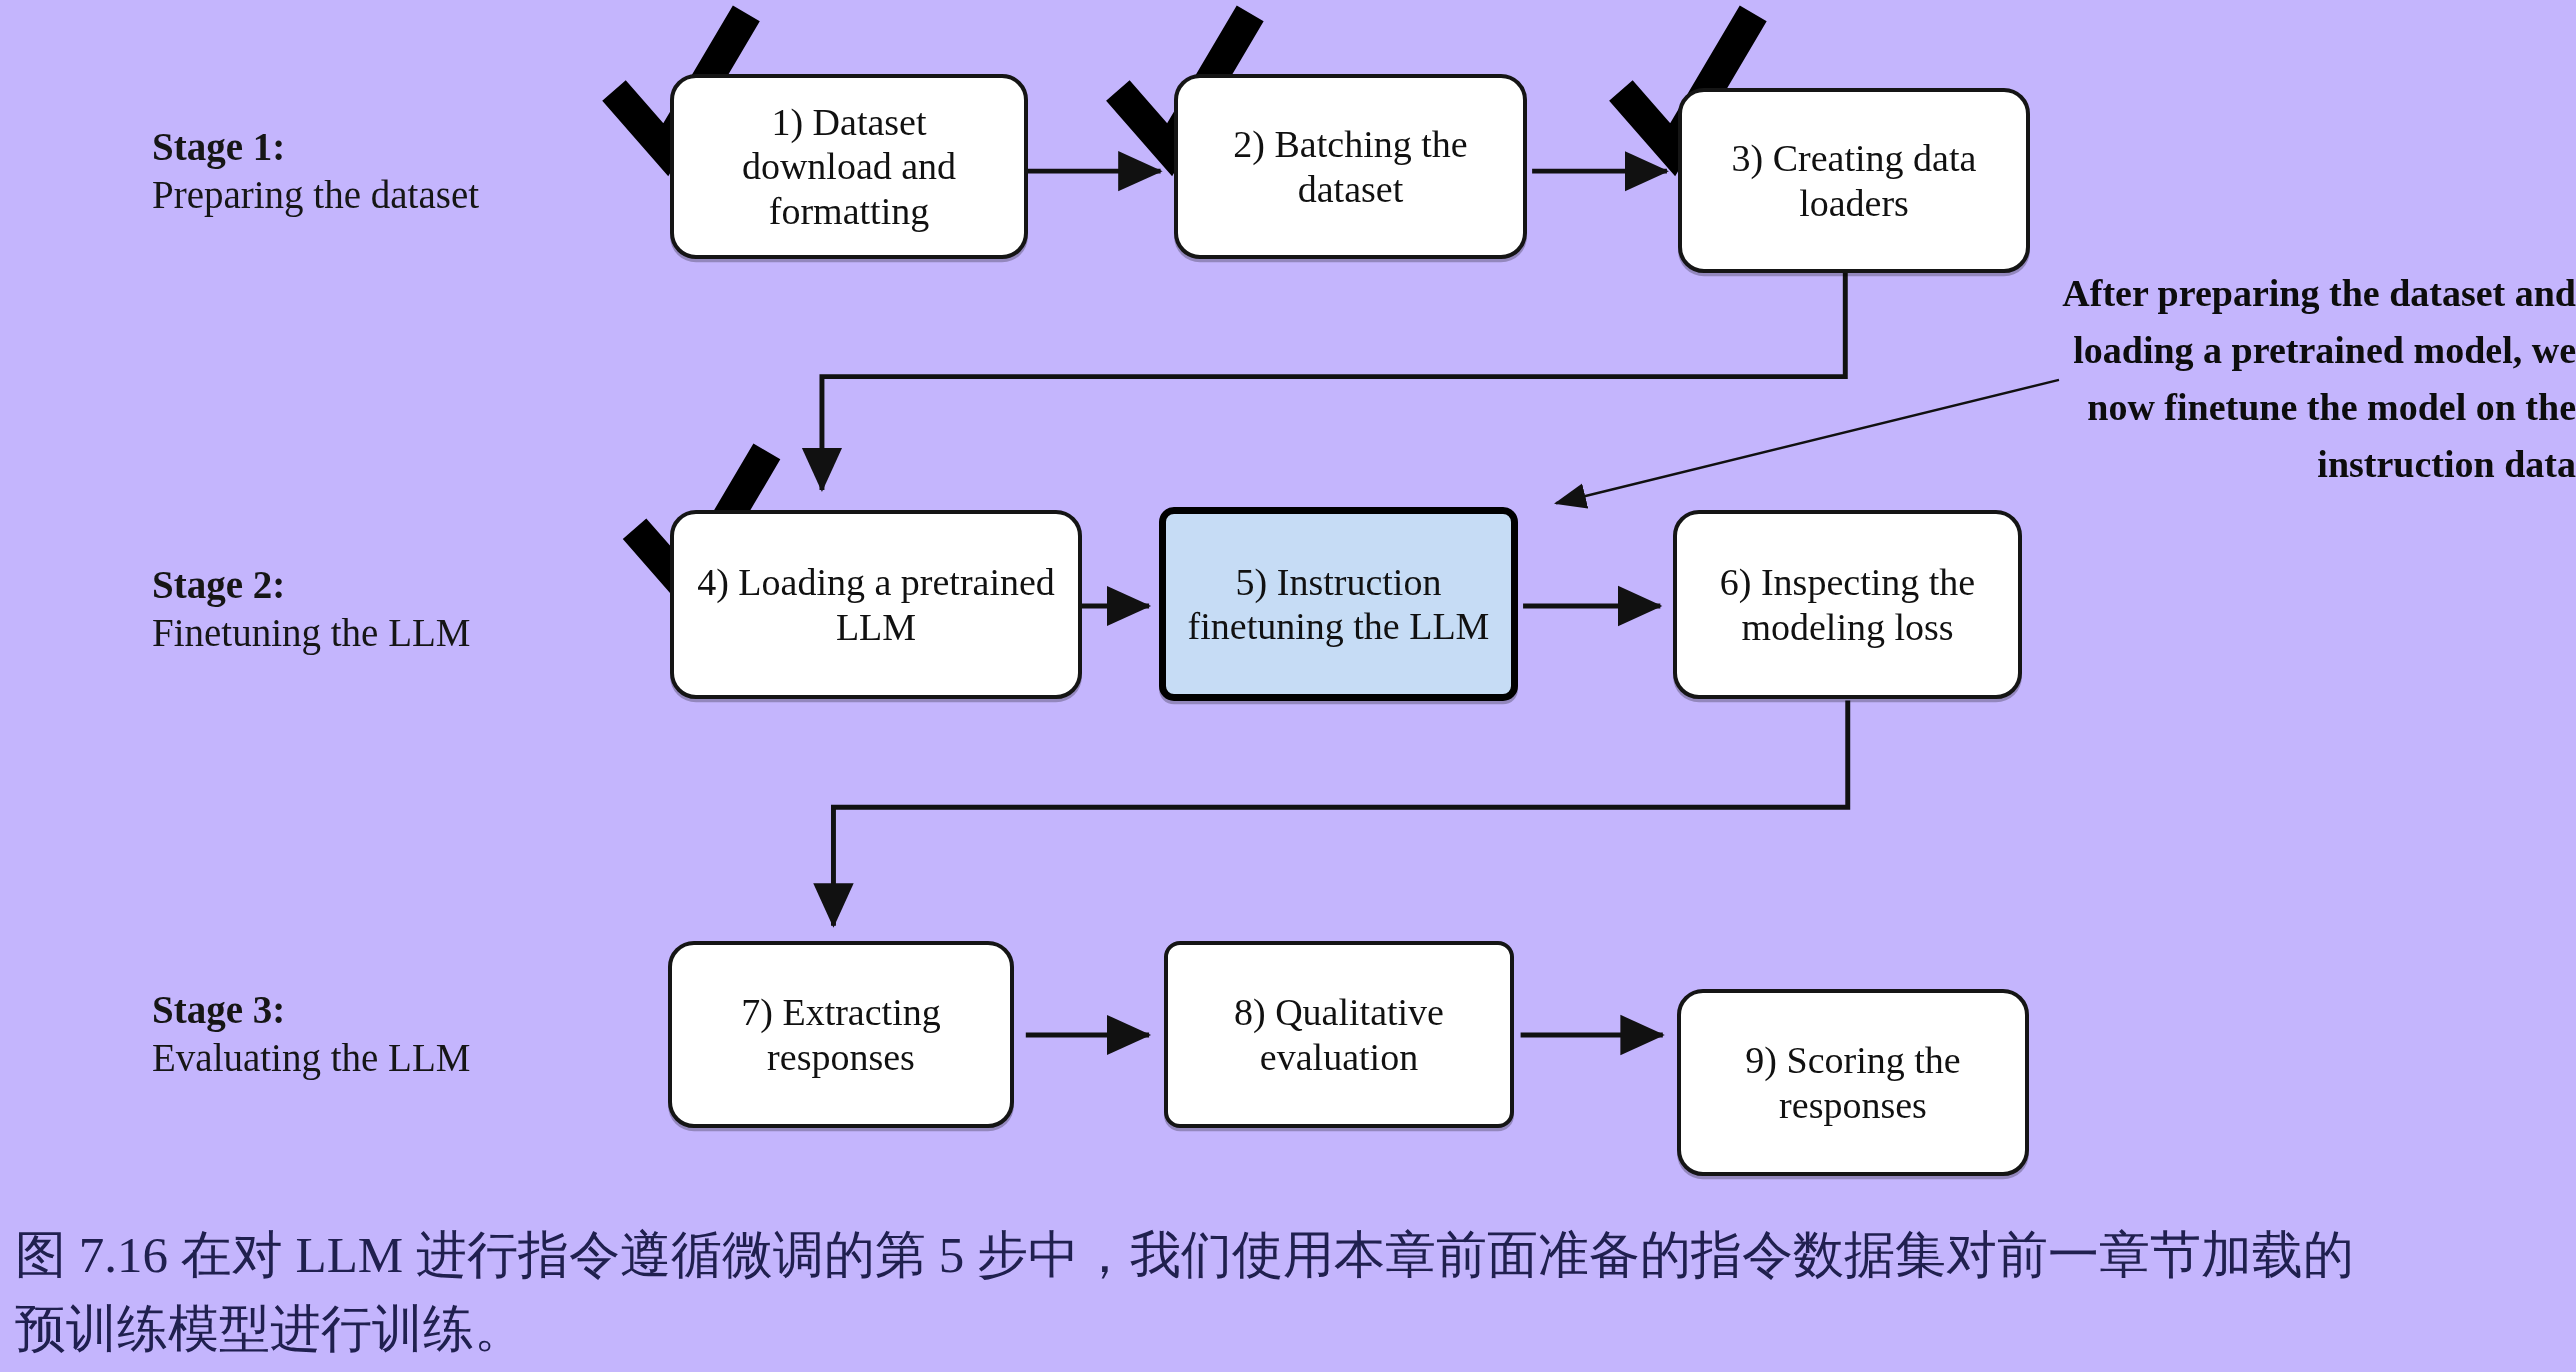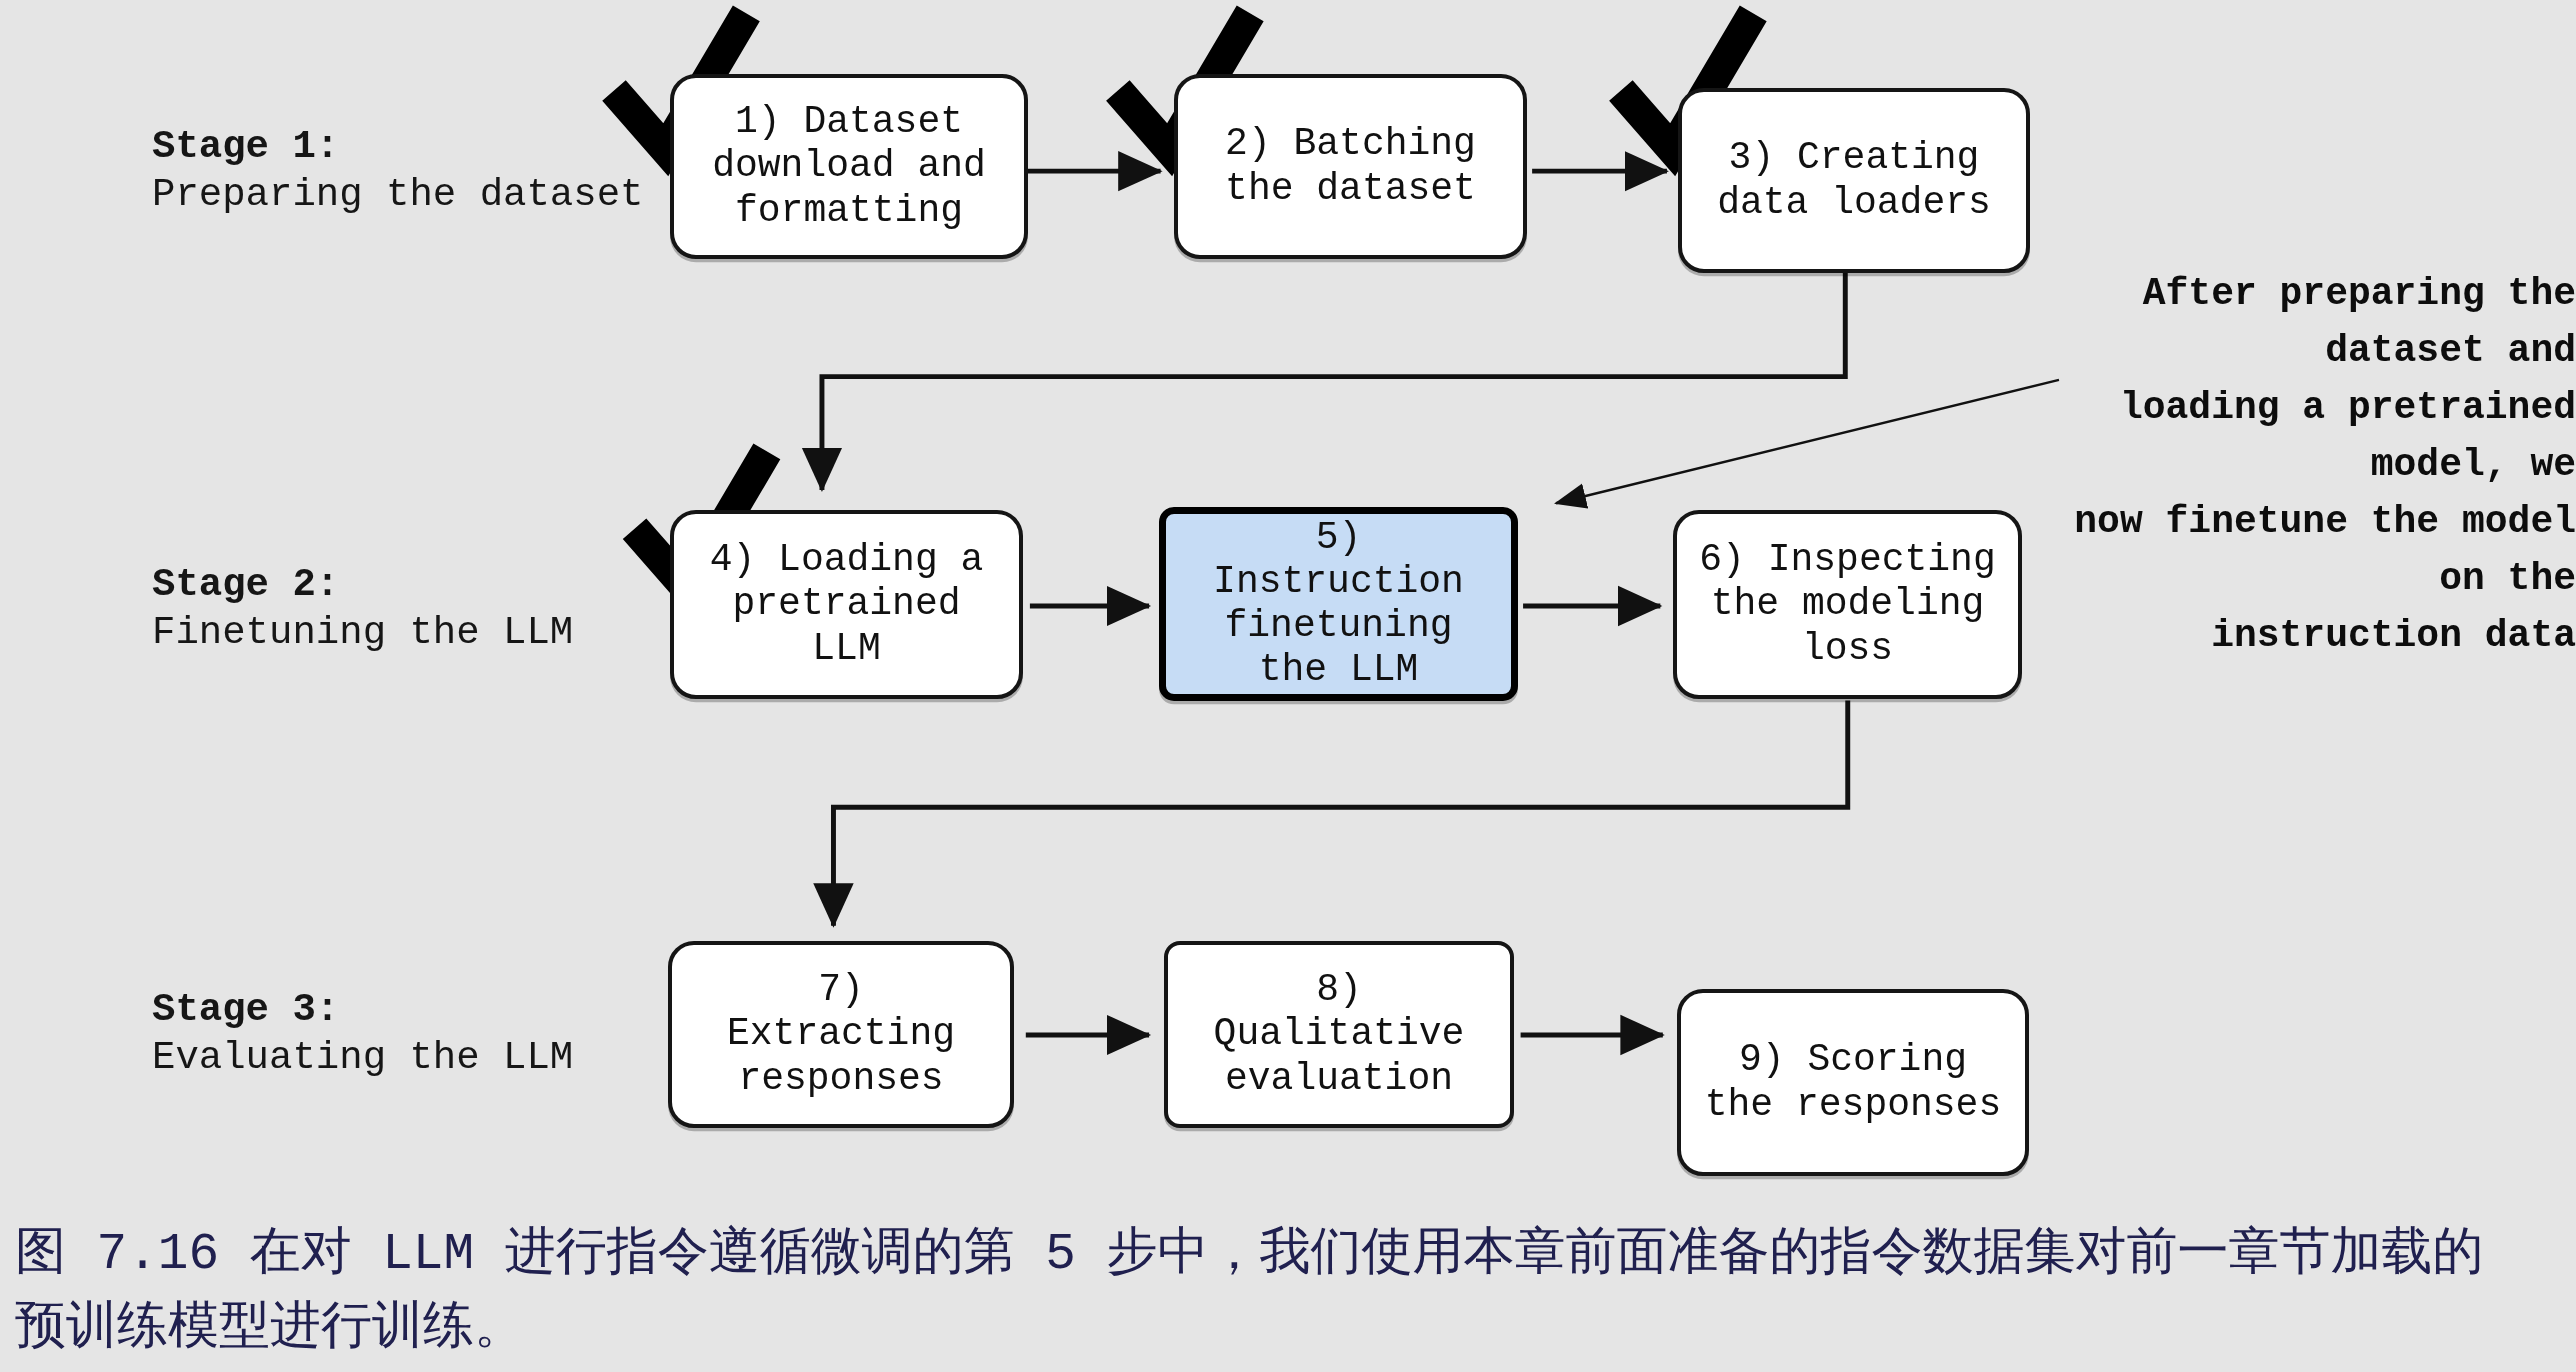--- a/index.html
+++ b/index.html
@@ -1,21 +1,21 @@
 <!DOCTYPE html>
 <html style="font-size:13px"><head>
 <meta charset="utf-8">
 <style>
   html, body { margin: 0; padding: 0; background: #ffffff; }
   .canvas {
     position: relative;
     width: 2576px;
     height: 1373px;
-    background: #e5e5e5;
-    font-family: Liberation Mono, monospace;
+    background: #c4b5fd;
+    font-family: Liberation Serif, serif;
     color: #111111;
     overflow: hidden;
   }
   .overlay {
     position: absolute;
     left: 0; top: 0;
     width: 2576px; height: 1373px;
     pointer-events: none;
   }
   .box {
@@ -118,21 +118,21 @@
   </div>
   <div class="stage" style="top:986px">
     <div class="stage-title">Stage 3:</div>
     <div class="stage-sub">Evaluating the LLM</div>
   </div>
 
   <div class="box" style="left:670px;  top:74px;  width:358px; height:185px;">1) Dataset download and formatting</div>
   <div class="box" style="left:1174px; top:74px;  width:353px; height:185px;">2) Batching the dataset</div>
   <div class="box" style="left:1678px; top:74px;  width:352px; height:185px;margin-top:14px;">3) Creating data loaders</div>
 
-  <div class="box" style="left:670px;  top:510px; width:353px; height:189px;">4) Loading a pretrained LLM</div>
+  <div class="box" style="left:670px;  top:510px; width:412px; height:189px;">4) Loading a pretrained LLM</div>
   <div class="box highlight" style="left:1159px; top:507px; width:359px; height:194px;">5) Instruction finetuning the LLM</div>
   <div class="box" style="left:1673px; top:510px; width:349px; height:189px;">6) Inspecting the modeling loss</div>
 
   <div class="box" style="left:668px;  top:941px; width:346px; height:187px;">7) Extracting responses</div>
   <div class="box" style="left:1164px; top:941px; width:350px; height:187px;border-radius:16px;">8) Qualitative evaluation</div>
   <div class="box" style="left:1677px; top:941px; width:352px; height:187px;margin-top:48px;">9) Scoring the responses</div>
 
   <div class="annotation">
     <div>After preparing the dataset and</div>
     <div>loading a pretrained model, we</div>

